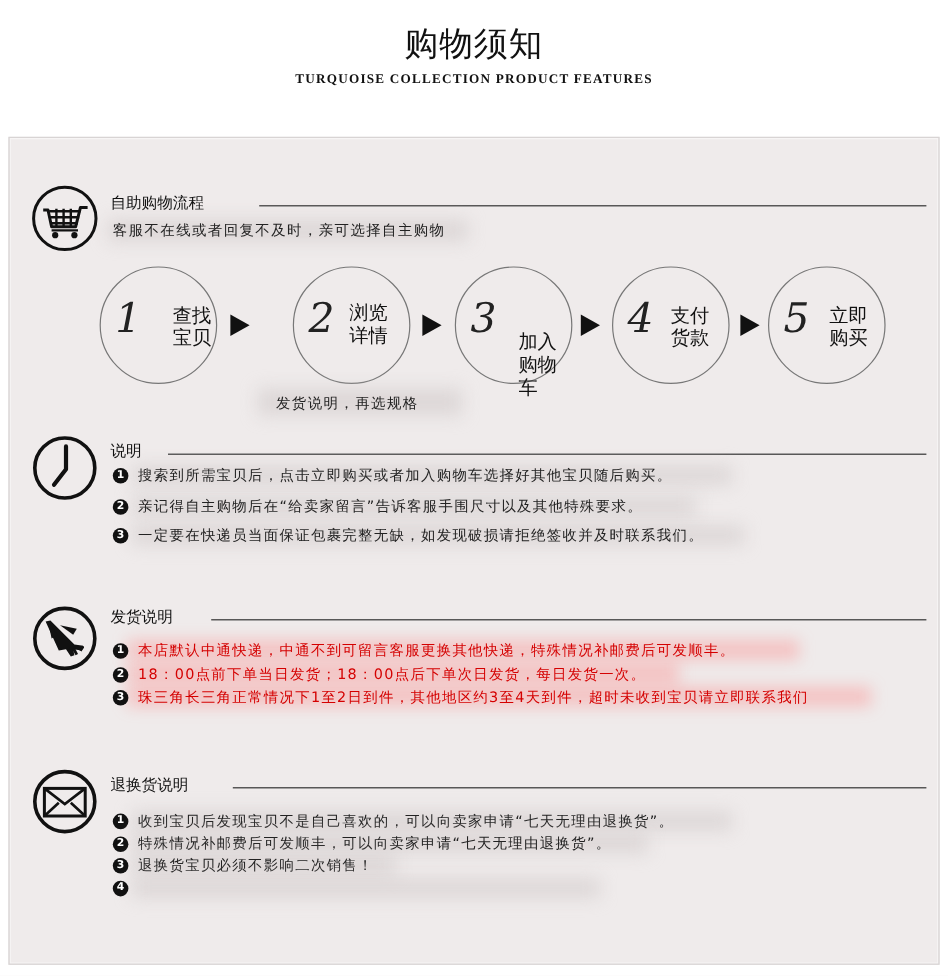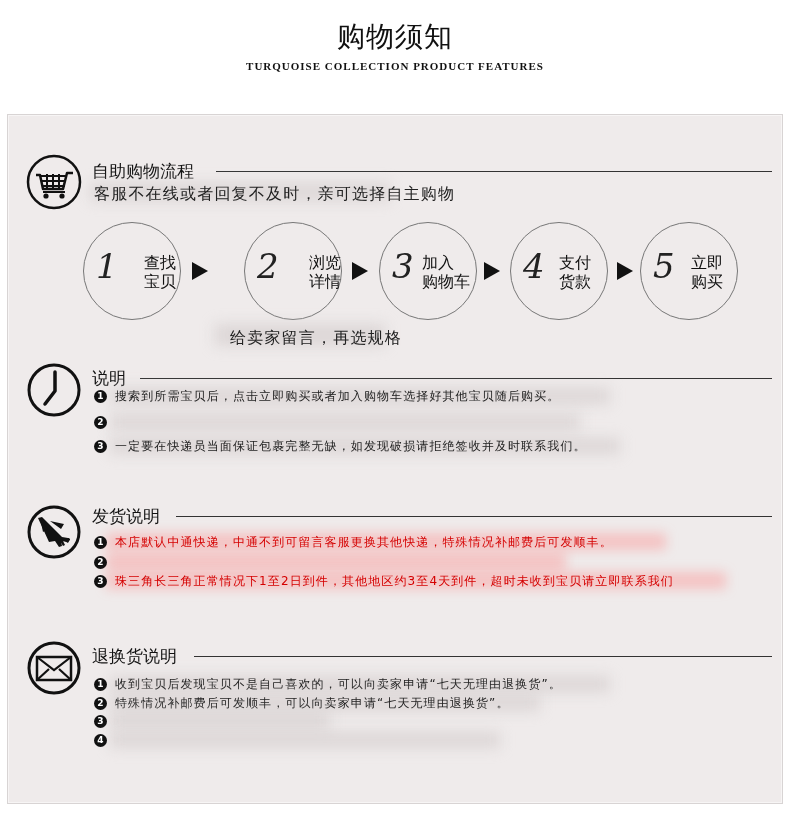--- a/index.html
+++ b/index.html
@@ -22,28 +22,28 @@
     background: #efebeb; border: 1px solid #d8d4d4;
     box-shadow: inset 0 0 0 1px #f7f5f5;
   }
 
   .section-icon {
     position: absolute; width: 56px; height: 56px;
   }
   .section-icon svg { width: 56px; height: 56px; display: block; }
 
   .section-heading {
-    position: absolute; font-size: 17px; color: #111; white-space: nowrap;
+    position: absolute; font-size: 13px; color: #111; white-space: nowrap;
     display: flex; align-items: center;
   }
   .heading-rule {
     position: absolute; height: 1px; background: #333;
   }
   .subtext {
-    position: absolute; font-size: 16px; color: #222; letter-spacing: 1.2px; white-space: nowrap;
+    position: absolute; font-size: 12px; color: #222; letter-spacing: 1.2px; white-space: nowrap;
   }
 
   .step {
     position: absolute; width: 98px; height: 98px; border-radius: 50%;
     border: 1px solid #777; background: transparent;
   }
   .step-num {
     position: absolute; left: 12px; top: 26px; font-family: "DejaVu Serif", "Liberation Serif", serif;
     font-style: italic; font-size: 34px; color: #222; line-height: 1;
   }
@@ -103,30 +103,30 @@
   <span class="step-num">1</span>
   <span class="step-label" style="left:60px;">
     <span>查找</span><br>
     <span>宝贝</span>
   </span>
 </div>
 <div class="arrow" style="left:192px; top:262px;"></div>
 
 <div class="step" style="left:244px; top:222px;">
   <span class="step-num">2</span>
-  <span class="step-label" style="left:64px;">
+  <span class="step-label" style="left:46px;font-family:Liberation Mono, monospace;">
     <span>浏览</span><br>
     <span>详情</span>
   </span>
 </div>
 <div class="arrow" style="left:352px; top:262px;"></div>
 
 <div class="step" style="left:379px; top:222px;">
   <span class="step-num">3</span>
-  <span class="step-label" style="left:42px;">
+  <span class="step-label" style="left:52px;margin-top:22px;">
     <span>加入</span><br>
     <span>购物车</span>
   </span>
 </div>
 <div class="arrow" style="left:484px; top:262px;"></div>
 
 <div class="step" style="left:510px; top:222px;">
   <span class="step-num">4</span>
   <span class="step-label" style="left:48px;">
     <span>支付</span><br>
@@ -137,39 +137,40 @@
 
 <div class="step" style="left:640px; top:222px;">
   <span class="step-num">5</span>
   <span class="step-label" style="left:50px;">
     <span>立即</span><br>
     <span>购买</span>
   </span>
 </div>
 
 <div class="gray-bg" style="left:215px; top:324px; width:170px; height:22px;"></div>
-<div class="subtext" style="left:230px; top:328px;">给卖家留言，再选规格</div>
+<div class="subtext" style="left:230px; top:328px;">发货说明，再选规格</div>
 
 <div class="section-icon" style="left:26px; top:362px;">
   <svg viewBox="0 0 56 56">
     <circle cx="28" cy="28" r="25" fill="none" stroke="#111" stroke-width="3"></circle>
     <path d="M29 10 v19 l-10 13" fill="none" stroke="#111" stroke-width="3.5" stroke-linecap="round" stroke-linejoin="round"></path>
   </svg>
 </div>
 <div class="section-heading" style="left:92px; top:367px;">说明</div>
 <div class="heading-rule" style="left:140px; top:378px; width:632px;"></div>
 
 <div class="gray-bg" style="left:110px; top:388px; width:500px; height:16px;"></div>
 <div class="list-item" style="left:94px; top:387px;">
   <span class="bullet">1</span>
   <span class="item-text">搜索到所需宝贝后，点击立即购买或者加入购物车选择好其他宝贝随后购买。</span>
 </div>
 <div class="gray-bg" style="left:110px; top:414px; width:470px; height:16px;"></div>
 <div class="list-item" style="left:94px; top:413px;">
   <span class="bullet">2</span>
+  <span class="item-text">亲记得自主购物后在“给卖家留言”告诉客服手围尺寸以及其他特殊要求。</span>
 </div>
 <div class="gray-bg" style="left:110px; top:438px; width:510px; height:16px;"></div>
 <div class="list-item" style="left:94px; top:437px;">
   <span class="bullet">3</span>
   <span class="item-text">一定要在快递员当面保证包裹完整无缺，如发现破损请拒绝签收并及时联系我们。</span>
 </div>
 
 <div class="section-icon" style="left:26px; top:504px;">
   <svg viewBox="0 0 56 56">
     <circle cx="28" cy="28" r="25" fill="none" stroke="#111" stroke-width="3"></circle>
@@ -186,20 +187,21 @@
 <div class="heading-rule" style="left:176px; top:516px; width:596px;"></div>
 
 <div class="red-bg" style="left:106px; top:533px; width:560px; height:17px;"></div>
 <div class="list-item red" style="left:94px; top:533px;">
   <span class="bullet">1</span>
   <span class="item-text">本店默认中通快递，中通不到可留言客服更换其他快递，特殊情况补邮费后可发顺丰。</span>
 </div>
 <div class="red-bg" style="left:106px; top:553px; width:460px; height:17px;"></div>
 <div class="list-item red" style="left:94px; top:553px;">
   <span class="bullet">2</span>
+  <span class="item-text">18：00点前下单当日发货；18：00点后下单次日发货，每日发货一次。</span>
 </div>
 <div class="red-bg" style="left:106px; top:572px; width:620px; height:17px;"></div>
 <div class="list-item red" style="left:94px; top:572px;">
   <span class="bullet">3</span>
   <span class="item-text">珠三角长三角正常情况下1至2日到件，其他地区约3至4天到件，超时未收到宝贝请立即联系我们</span>
 </div>
 
 <div class="section-icon" style="left:26px; top:640px;">
   <svg viewBox="0 0 56 56">
     <circle cx="28" cy="28" r="25" fill="none" stroke="#111" stroke-width="3"></circle>
@@ -216,17 +218,18 @@
   <span class="item-text">收到宝贝后发现宝贝不是自己喜欢的，可以向卖家申请“七天无理由退换货”。</span>
 </div>
 <div class="gray-bg" style="left:110px; top:695px; width:430px; height:16px;"></div>
 <div class="list-item" style="left:94px; top:694px;">
   <span class="bullet">2</span>
   <span class="item-text">特殊情况补邮费后可发顺丰，可以向卖家申请“七天无理由退换货”。</span>
 </div>
 <div class="gray-bg" style="left:110px; top:713px; width:220px; height:16px;"></div>
 <div class="list-item" style="left:94px; top:712px;">
   <span class="bullet">3</span>
+  <span class="item-text">退换货宝贝必须不影响二次销售！</span>
 </div>
 <div class="gray-bg" style="left:110px; top:732px; width:390px; height:16px;"></div>
 <div class="list-item" style="left:94px; top:731px;">
   <span class="bullet">4</span>
 </div>
 
 </body></html>

